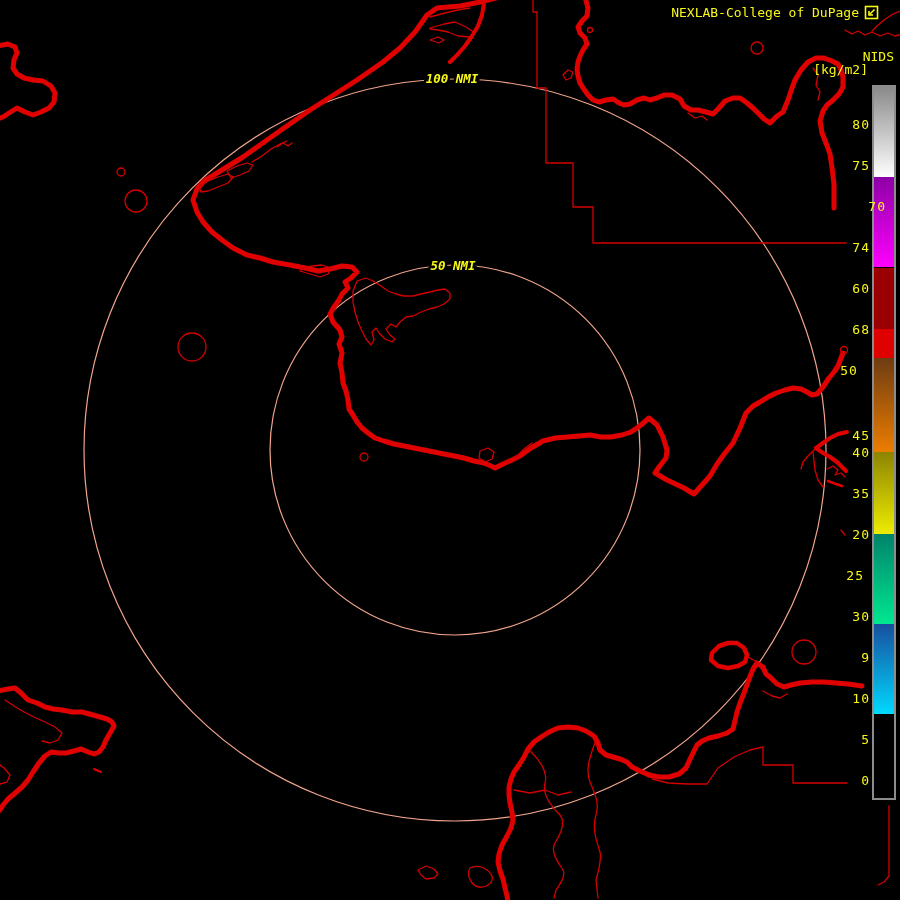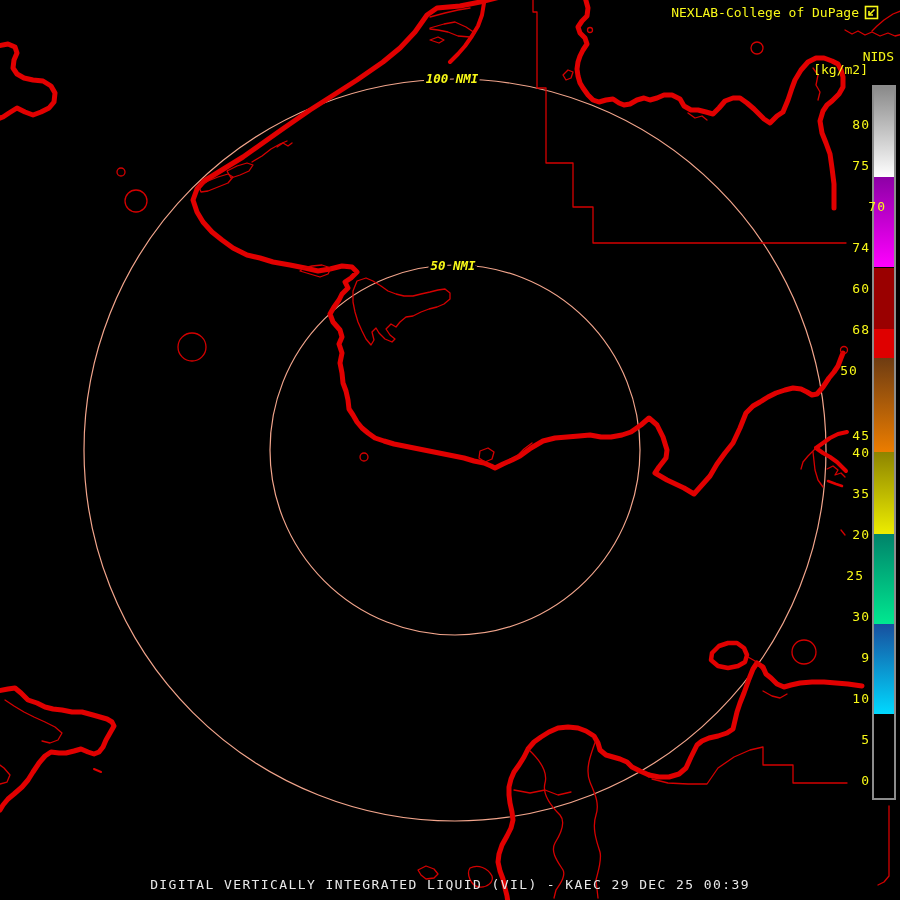--- a/index.html
+++ b/index.html
@@ -122,15 +122,14 @@
       <div class="cb-tick" style="right: 30px; top: 493px;">35</div>
       <div class="cb-tick" style="right: 30px; top: 534px;">20</div>
       <div class="cb-tick" style="right: 36px; top: 575px;">25</div>
       <div class="cb-tick" style="right: 30px; top: 616px;">30</div>
       <div class="cb-tick" style="right: 30px; top: 657px;">9</div>
       <div class="cb-tick" style="right: 30px; top: 698px;">10</div>
       <div class="cb-tick" style="right: 30px; top: 739px;">5</div>
       <div class="cb-tick" style="right: 30px; top: 780px;">0</div>
     </div>
 
-  <div id="caption">DIGITAL VERTICALLY INTEGRATED LIQUID (VIL) - KAEC 29 DEC 25 00:39</div>
 
 </div>
 
 </body></html>

